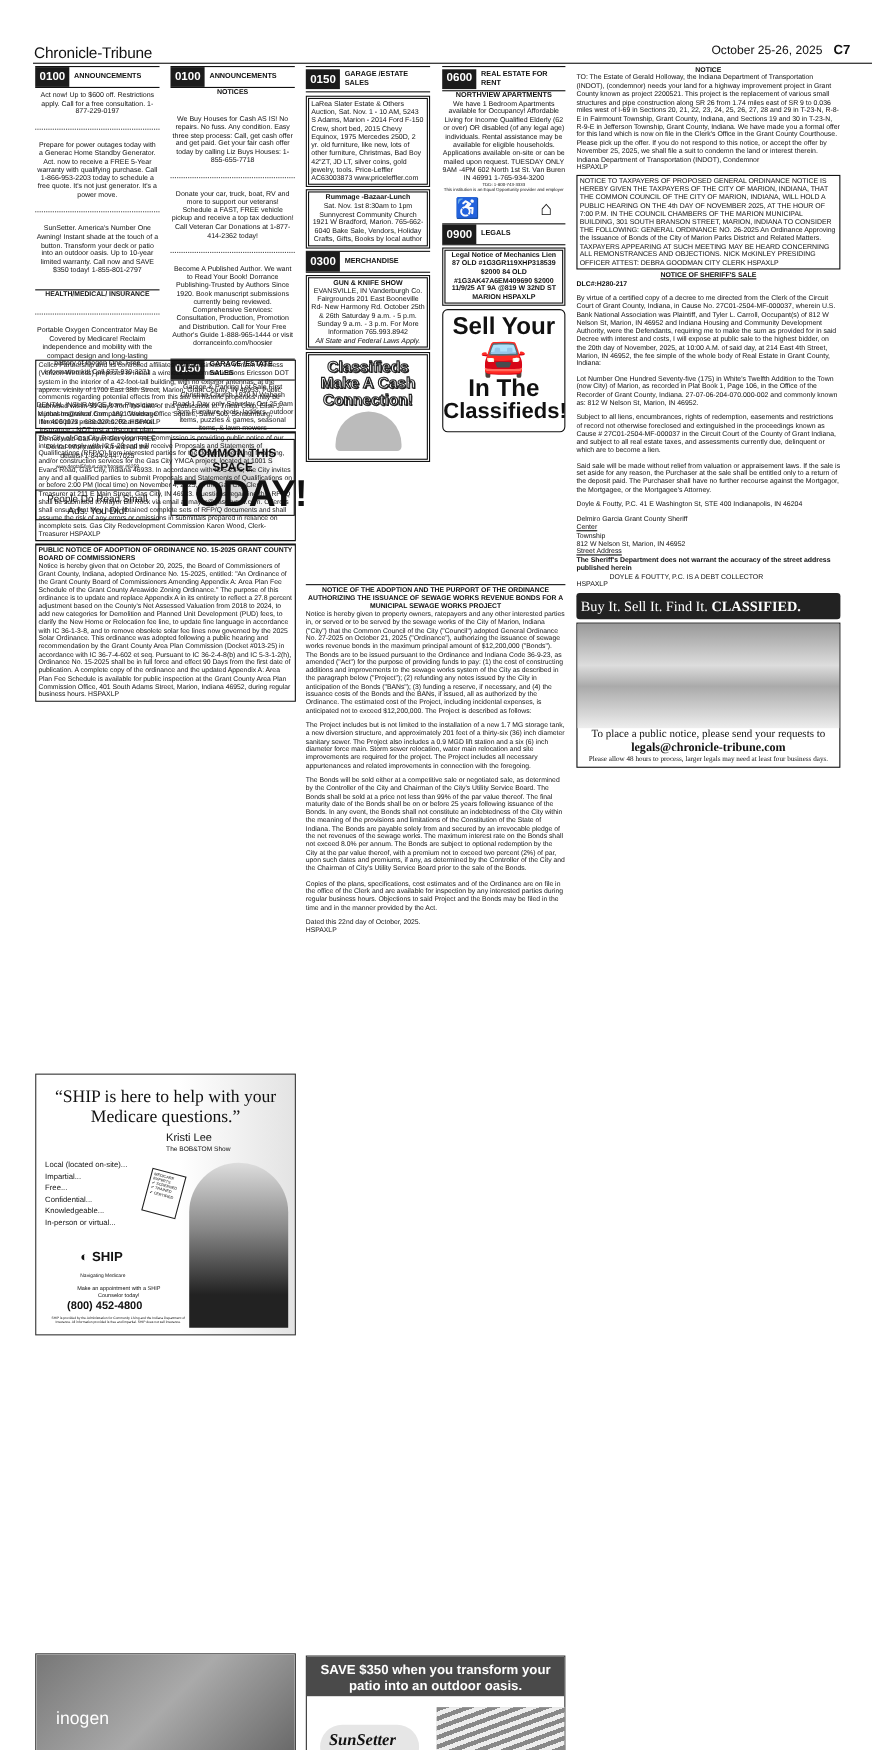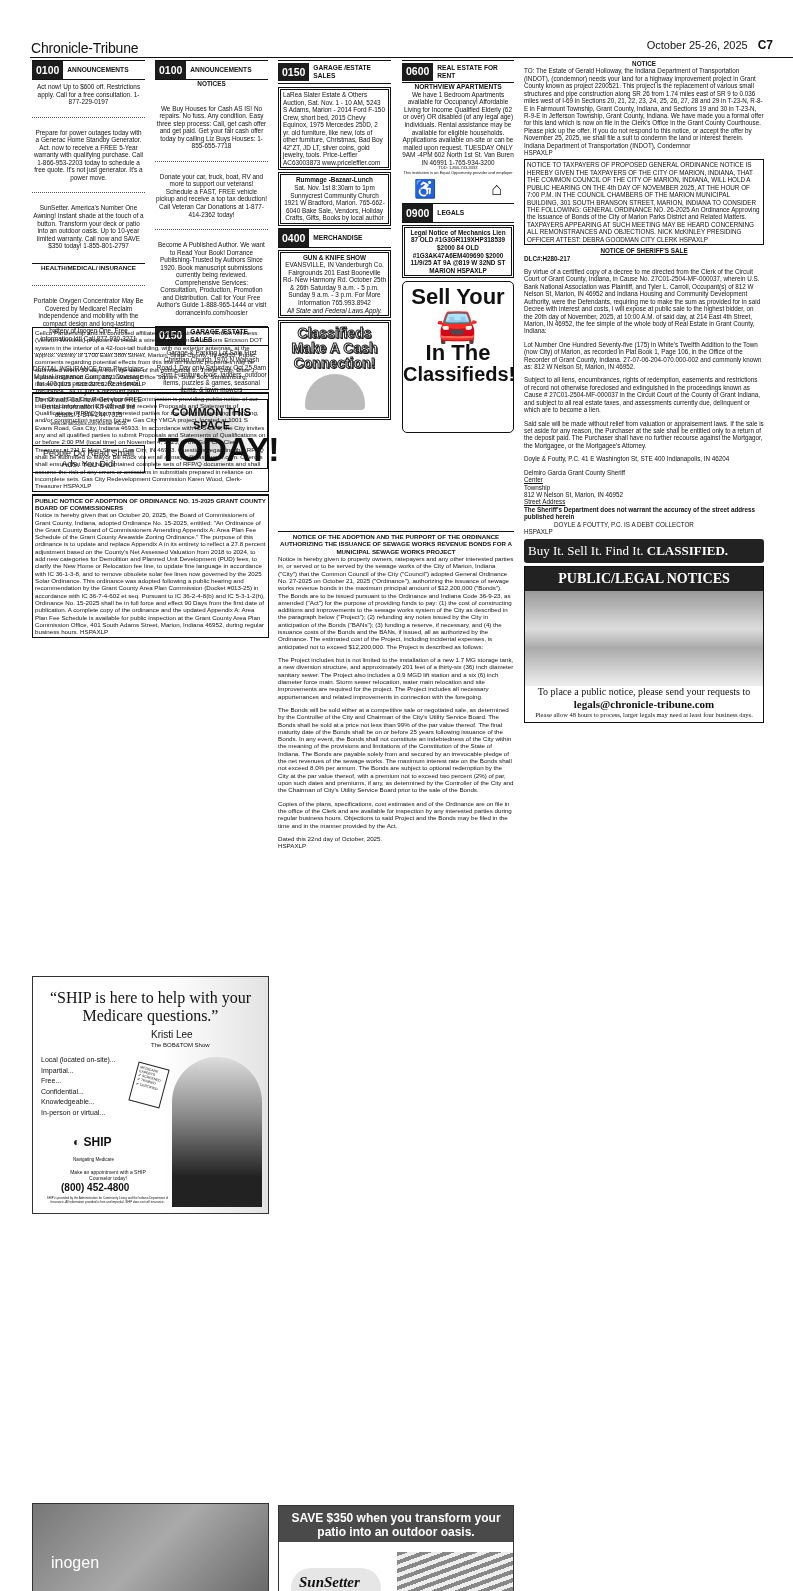--- a/index.html
+++ b/index.html
@@ -77,21 +77,21 @@
   <div class="sec" style="height:24px">
       <span class="num">0150</span>
       <span class="lbl">GARAGE /ESTATE SALES</span>
     </div>
   <div class="dbox" style="margin-top:3px;font-size:6.4px">LaRea Slater Estate &amp; Others Auction, Sat. Nov. 1 - 10 AM, 5243 S Adams, Marion - 2014 Ford F-150 Crew, short bed, 2015 Chevy Equinox, 1975 Mercedes 250D, 2 yr. old furniture, like new, lots of other furniture, Christmas, Bad Boy 42"ZT, JD LT, silver coins, gold jewelry, tools. Price-Leffler AC63003873 www.priceleffler.com</div>
   <div class="dbox c" style="margin-top:2px;font-size:6.4px">
       <div class="hd">Rummage -Bazaar-Lunch</div>
       <div>Sat. Nov. 1st 8:30am to 1pm Sunnycrest Community Church 1921 W Bradford, Marion. 765-662-6040 Bake Sale, Vendors, Holiday Crafts, Gifts, Books by local author</div>
     </div>
   <div class="sec" style="margin-top:2px">
-      <span class="num">0400</span>
+      <span class="num">0300</span>
       <span class="lbl">MERCHANDISE</span>
     </div>
   <div class="dbox c" style="margin-top:2px;font-size:6.4px">
       <div class="hd">GUN &amp; KNIFE SHOW</div>
       <div>EVANSVILLE, IN Vanderburgh Co. Fairgrounds 201 East Booneville Rd- New Harmony Rd. October 25th &amp; 26th Saturday 9 a.m. - 5 p.m. Sunday 9 a.m. - 3 p.m. For More Information 765.993.8942</div>
       <div style="font-style:italic">All State and Federal Laws Apply.</div>
     </div>
   <div class="dbox c" style="margin-top:2px;height:100px;padding-top:3px">
       <div style="font-weight:bold;font-size:14px;line-height:1.05;color:#fff;-webkit-text-stroke:1px #222;text-shadow:1px 1px 0 #222">Classifieds Make A Cash Connection!</div>
       <div style="margin:4px auto;width:60px;height:36px;border-radius:30px 30px 4px 4px;background:#bbb"></div>
@@ -112,21 +112,21 @@
       <span>⌂</span>
     </div>
   <div class="sec" style="margin-top:0">
       <span class="num">0900</span>
       <span class="lbl">LEGALS</span>
     </div>
   <div class="dbox c" style="margin-top:2px;font-weight:bold;font-size:6.4px">
       <div>Legal Notice of Mechanics Lien</div>
       <div>87 OLD #1G3GR119XHP318539 $2000 84 OLD #1G3AK47A6EM409690 $2000 11/9/25 AT 9A @819 W 32ND ST MARION HSPAXLP</div>
     </div>
-  <div class="c" style="margin-top:3px;border:1px solid #111;border-radius:5px;height:152px;padding-top:4px;font-family:'Liberation Sans Narrow','Liberation Sans',sans-serif;font-weight:bold">
+  <div class="c" style="margin-top:3px;border:1px solid #111;border-radius:5px;height:112px;padding-top:4px;font-family:'Liberation Sans Narrow','Liberation Sans',sans-serif;font-weight:bold">
     <div style="font-size:22px;line-height:1">Sell Your</div>
     <div style="font-size:34px;line-height:1">🚘</div>
     <div style="font-size:22px;line-height:1">In The</div>
     <div style="font-size:20px;line-height:1">Classifieds!</div>
   </div>
 </div>
 
 <div class="abs" style="left:524px;top:60px;width:240px;font-size:6.3px">
   <div class="hd">NOTICE</div>
   <p>TO: The Estate of Gerald Holloway, the Indiana Department of Transportation (INDOT), (condemnor) needs your land for a highway improvement project in Grant County known as project 2200521. This project is the replacement of various small structures and pipe construction along SR 26 from 1.74 miles east of SR 9 to 0.036 miles west of I-69 in Sections 20, 21, 22, 23, 24, 25, 26, 27, 28 and 29 in T-23-N, R-8-E in Fairmount Township, Grant County, Indiana, and Sections 19 and 30 in T-23-N, R-9-E in Jefferson Township, Grant County, Indiana. We have made you a formal offer for this land which is now on file in the Clerk's Office in the Grant County Courthouse. Please pick up the offer. If you do not respond to this notice, or accept the offer by November 25, 2025, we shall file a suit to condemn the land or interest therein.</p>
@@ -149,21 +149,20 @@
   <p>Delmiro Garcia Grant County Sheriff</p>
   <p class="ul">Center</p>
   <p>Township</p>
   <p>812 W Nelson St, Marion, IN 46952</p>
   <p class="ul">Street Address</p>
   <p style="font-weight:bold">The Sheriff's Department does not warrant the accuracy of the street address published herein</p>
   <p style="padding-left:30px">DOYLE &amp; FOUTTY, P.C. IS A DEBT COLLECTOR</p>
   <p>HSPAXLP</p>
   <div style="margin-top:4px;background:#222;color:#fff;border-radius:3px;padding:4px;font-family:'Liberation Serif',serif;font-size:13px"><span>Buy It. Sell It. Find It.</span> <b>CLASSIFIED.</b></div>
   <div class="box c" style="margin-top:3px;padding:0;font-family:'Liberation Serif',serif">
-    <div style="background:#222;color:#fff;font-weight:bold;font-size:14px;padding:4px">PUBLIC/LEGAL NOTICES</div>
     <div style="height:95px;background:linear-gradient(180deg,#999,#ddd 40%,#aaa 60%,#eee)"></div>
     <div style="font-size:10px">To place a public notice, please send your requests to</div>
     <div style="font-size:11px;font-weight:bold">legals@chronicle-tribune.com</div>
     <div style="font-size:6.5px;padding-bottom:3px">Please allow 48 hours to process, larger legals may need at least four business days.</div>
   </div>
 </div>
 
 <div class="abs" style="left:32px;top:327px;width:237px;font-size:6.2px">
   <div class="box">Cellco Partnership and its controlled affiliates doing business as Verizon Wireless (Verizon Wireless) proposes to install a wireless telecommunications Ericsson DOT system in the interior of a 42-foot-tall building, with no exterior antennas, at the approx. vicinity of 1700 East 38th Street, Marion, Grant County, IN 46953. Public comments regarding potential effects from this site on historic properties may be submitted within 30 days from the date of this publication to: Trileaf Corp, Elise J., e.johnson@trileaf.com , 1821 Walden Office Square, Suite 500, Schaumburg, Illinois 60173 - 630.227.0202. HSPAXLP</div>
   <div class="box" style="margin-top:2px;border-top-width:2px">The City of Gas City Redevelopment Commission is providing public notice of our intent to comply with IC 5-23 and will receive Proposals and Statements of Qualifications (RFP/Q) from interested parties for the design, operating, financing, and/or construction services for the Gas City YMCA project, located at 1001 S Evans Road, Gas City, Indiana 46933. In accordance with IC 5-23-5, the City invites any and all qualified parties to submit Proposals and Statements of Qualifications on or before 2:00 PM (local time) on November 4, 2025, to the Gas City Clerk-Treasurer at 211 E Main Street, Gas City, IN 46933. Questions regarding this RFPQ shall be submitted to Mayor Bill Rock via email at mayor@gascitygov.com. Offerors shall ensure that they have obtained complete sets of RFP/Q documents and shall assume the risk of any errors or omissions in submittals prepared in reliance on incomplete sets. Gas City Redevelopment Commission Karen Wood, Clerk-Treasurer HSPAXLP</div>

